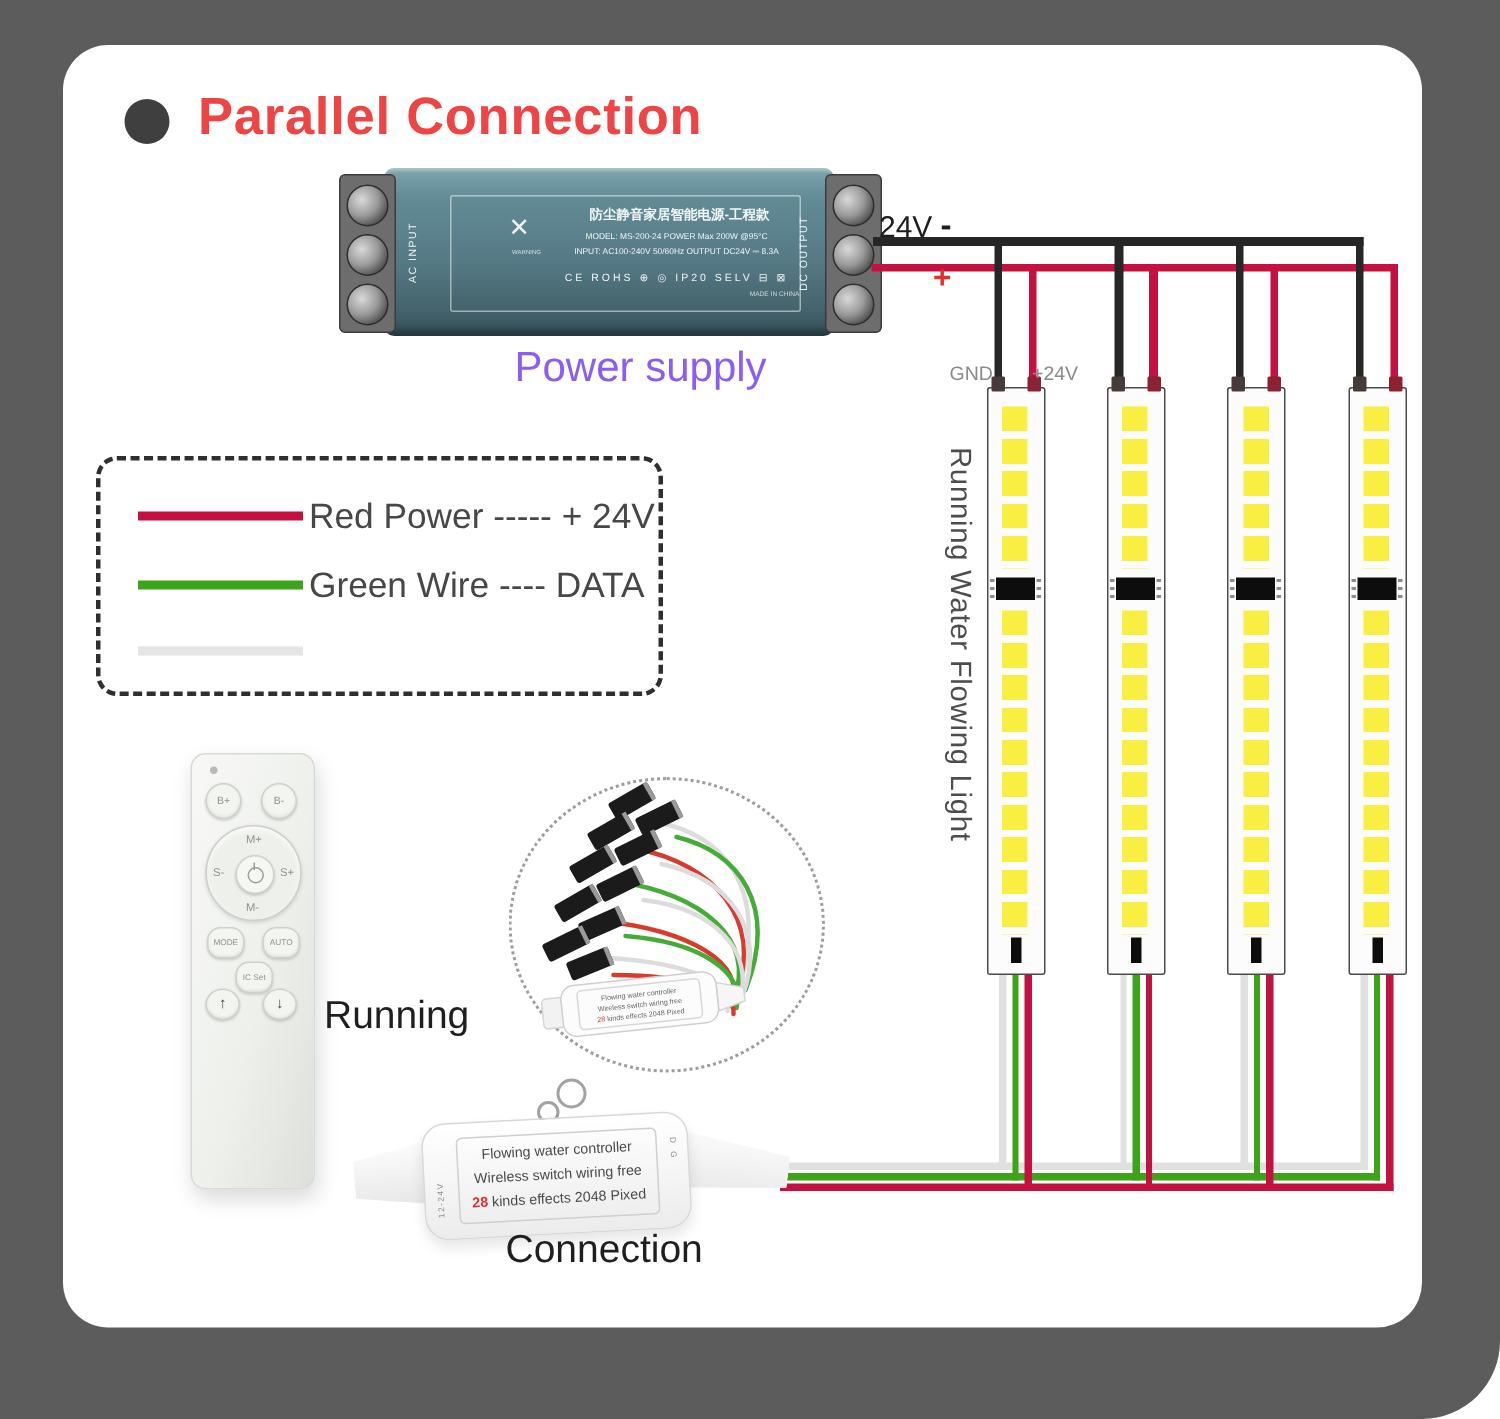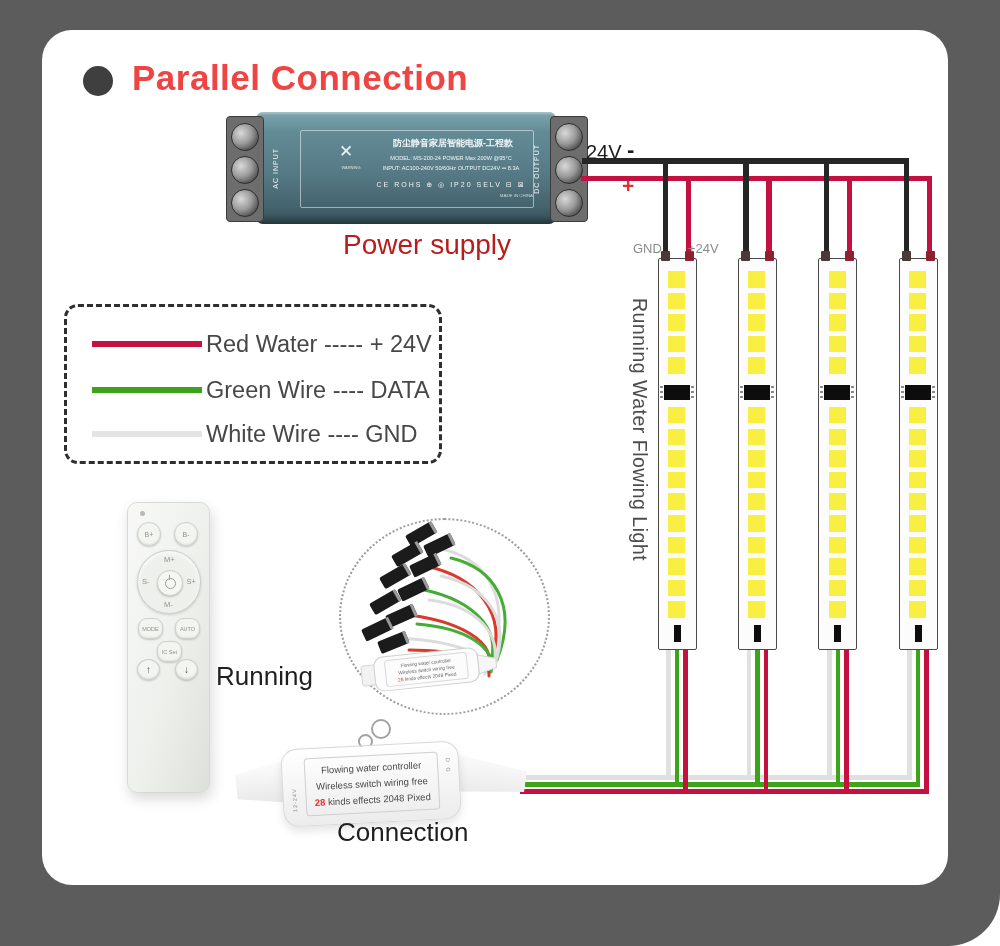--- a/index.html
+++ b/index.html
@@ -32,21 +32,21 @@
   .psu-side{position:absolute;writing-mode:vertical-rl;transform:rotate(180deg);
      font-size:7px;letter-spacing:1px;color:rgba(255,255,255,.9);}
   #psu-logo{position:absolute;left:38px;top:10px;font-size:17px;color:rgba(255,255,255,.9);}
   #psu-warning{position:absolute;left:30px;top:34px;font-size:4px;color:rgba(255,255,255,.75);width:40px;text-align:center;}
   #psu-cn{position:absolute;left:72px;top:6px;width:160px;text-align:center;font-size:9px;font-weight:700;}
   #psu-model{position:absolute;left:68px;top:24px;width:164px;text-align:center;font-size:5.6px;white-space:nowrap;}
   #psu-io{position:absolute;left:68px;top:34px;width:164px;text-align:center;font-size:5.6px;white-space:nowrap;}
   #psu-cert{position:absolute;left:68px;top:50px;width:164px;text-align:center;font-size:7px;letter-spacing:2px;}
   #psu-made{position:absolute;left:150px;top:62px;width:82px;text-align:right;font-size:4.4px;color:rgba(255,255,255,.7);}
   .psu-ear{position:absolute;width:14px;height:18px;background:#4e727d;border-radius:3px;}
-  #psu-label{left:343px;top:229px;font-size:28px;color:#b91c1c;}
+  #psu-label{left:343px;top:229px;font-size:28px;color:#8b5cf6;}
 
   
   #lbl-24v{left:586px;top:141px;font-size:20px;color:#1d1d1d;}
   #lbl-minus{left:627px;top:137px;font-size:22px;font-weight:700;color:#1d1d1d;}
   #lbl-plus{left:622px;top:174px;font-size:21px;font-weight:700;color:#e03131;}
   #lbl-gnd{left:633px;top:241px;font-size:13px;color:#8a8a8a;}
   #lbl-p24v{left:688px;top:241px;font-size:13px;color:#8a8a8a;}
 
   
   .wire{position:absolute;}
@@ -223,29 +223,28 @@
   <div class="abs" id="lbl-24v">24V</div>
   <div class="abs" id="lbl-minus">-</div>
   <div class="abs" id="lbl-plus">+</div>
   <div class="abs" id="lbl-gnd">GND</div>
   <div class="abs" id="lbl-p24v">+24V</div>
   <div class="abs" id="strips-vlabel">Running Water Flowing Light</div>
 
   <div class="abs" id="legend">
     <div class="legend-row" style="top:24px;">
       <div class="legend-swatch" style="background:#c41140;"></div>
-      <span class="legend-label">Red Water ----- + 24V</span>
+      <span class="legend-label">Red Power ----- + 24V</span>
     </div>
     <div class="legend-row" style="top:70px;justify-content:space-between;">
       <div class="legend-swatch" style="background:#3da318;"></div>
       <span class="legend-label">Green Wire ---- DATA</span>
     </div>
     <div class="legend-row" style="top:114px;">
       <div class="legend-swatch" style="background:#e4e4e4;"></div>
-      <span class="legend-label">White Wire ---- GND</span>
     </div>
   </div>
 
   <div class="abs" id="remote">
     <div id="remote-dot"></div>
     <div class="rbtn" style="left:9px;top:19px;width:22px;height:22px;">B+</div>
     <div class="rbtn" style="left:46px;top:19px;width:22px;height:22px;">B-</div>
     <div id="dial">
       <span class="dial-lbl" style="left:26px;top:4px;">M+</span>
       <span class="dial-lbl" style="left:4px;top:26px;">S-</span>

